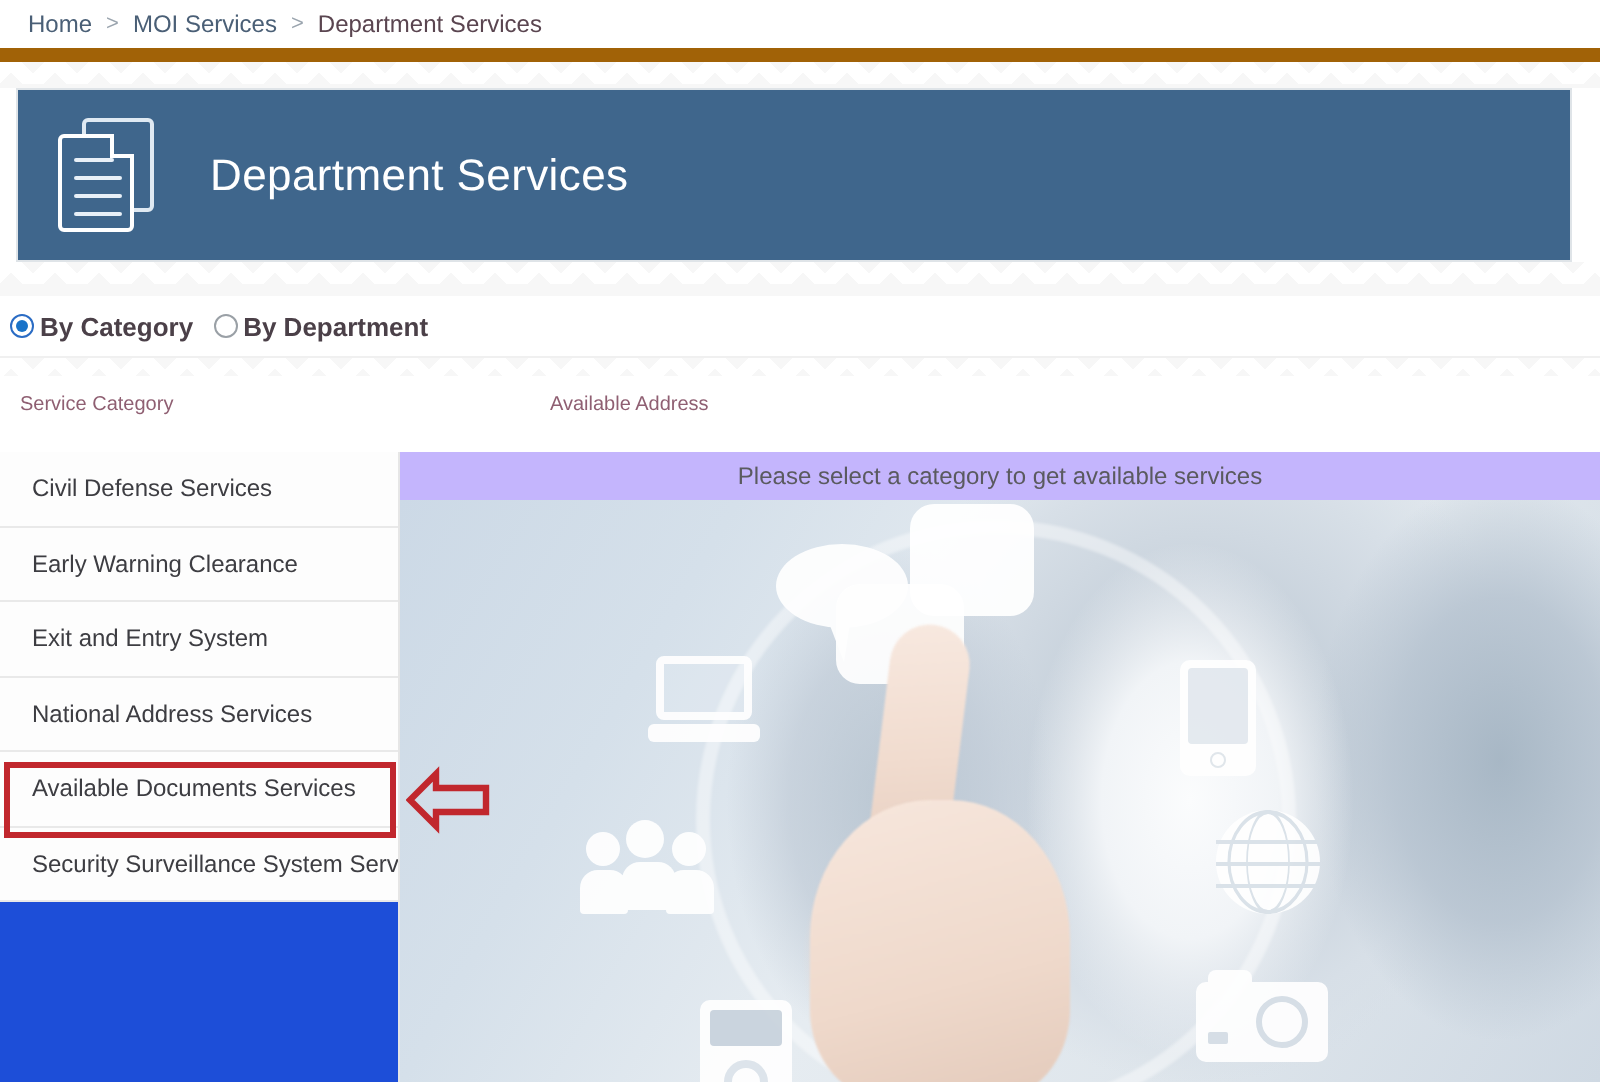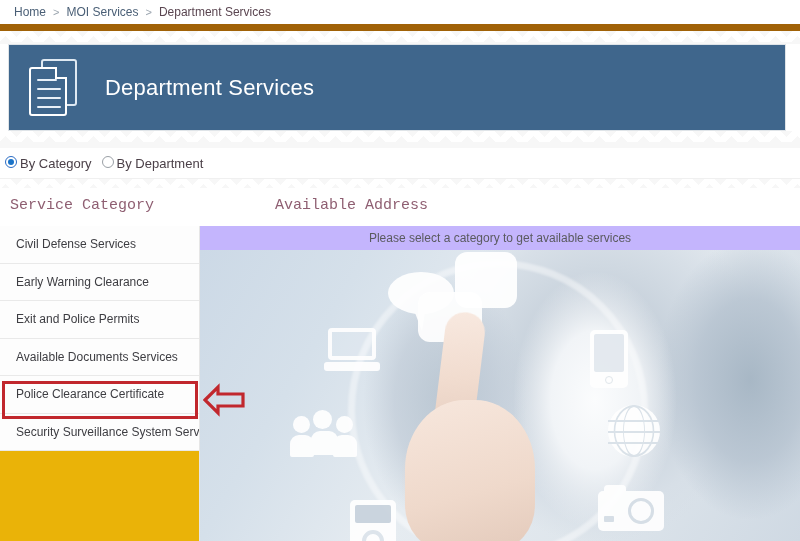--- a/index.html
+++ b/index.html
@@ -197,22 +197,24 @@
     left: 0; top: 148px;
     width: 800px; height: 31px;
     background: #ffffff;
     display: flex;
     align-items: center;
     padding-left: 5px;
     border-bottom: 1px solid #f0f0f0;
   }
   .radio-option {
     display: flex;
+    align-items: center;
     cursor: pointer;
     margin-right: 10px;
+    font-weight: bold;
   }
   .radio-dot {
     width: 12px; height: 12px;
     border-radius: 50%;
     border: 1px solid #9aa0a6;
     background: #ffffff;
     margin-right: 3px;
     flex: 0 0 auto;
     position: relative;
   }
@@ -244,42 +246,41 @@
   
   #col-headers {
     position: absolute;
     left: 0; top: 188px;
     width: 800px; height: 38px;
     background: #ffffff;
   }
   .col-head {
     position: absolute;
     top: 9px;
-    font-size: 15px;
+    font-size: 10px;
     color: #8f5f72;
     white-space: nowrap;
-    font-family: Liberation Mono, monospace;
   }
   #col-head-category { left: 10px; }
   #col-head-services { left: 275px; }
 
   
   #main-area {
     position: absolute;
     left: 0; top: 226px;
     width: 800px; height: 315px;
     background: #ffffff;
   }
 
   
   #category-list {
     position: absolute;
     left: 0; top: 0;
     width: 200px; height: 315px;
-    background: #eab308;
+    background: #1d4ed8;
     border-right: 1px solid #e6e6e6;
   }
   .cat-item {
     height: 37.5px;
     display: flex;
     align-items: center;
     padding-left: 16px;
     font-size: 12px;
     color: #3d3d42;
     border-bottom: 1px solid #e9e9e9;
@@ -617,23 +618,23 @@
 <div id="col-headers">
   <div class="col-head" id="col-head-category">Service Category</div>
   <div class="col-head" id="col-head-services">Available Address</div>
 </div>
 
 <div id="main-area">
 
   <div id="category-list">
     <div class="cat-item">Civil Defense Services</div>
     <div class="cat-item">Early Warning Clearance</div>
-    <div class="cat-item">Exit and Police Permits</div>
+    <div class="cat-item">Exit and Entry System</div>
+    <div class="cat-item">National Address Services</div>
     <div class="cat-item">Available Documents Services</div>
-    <div class="cat-item">Police Clearance Certificate</div>
     <div class="cat-item">Security Surveillance System Services</div>
   </div>
 
   <div id="services-panel">
     <div id="services-hint">Please select a category to get available services</div>
 
     <div id="hero-image">
       <div class="torso"></div>
       <div class="shoulder-l"></div>
       <div class="shoulder-r"></div>

